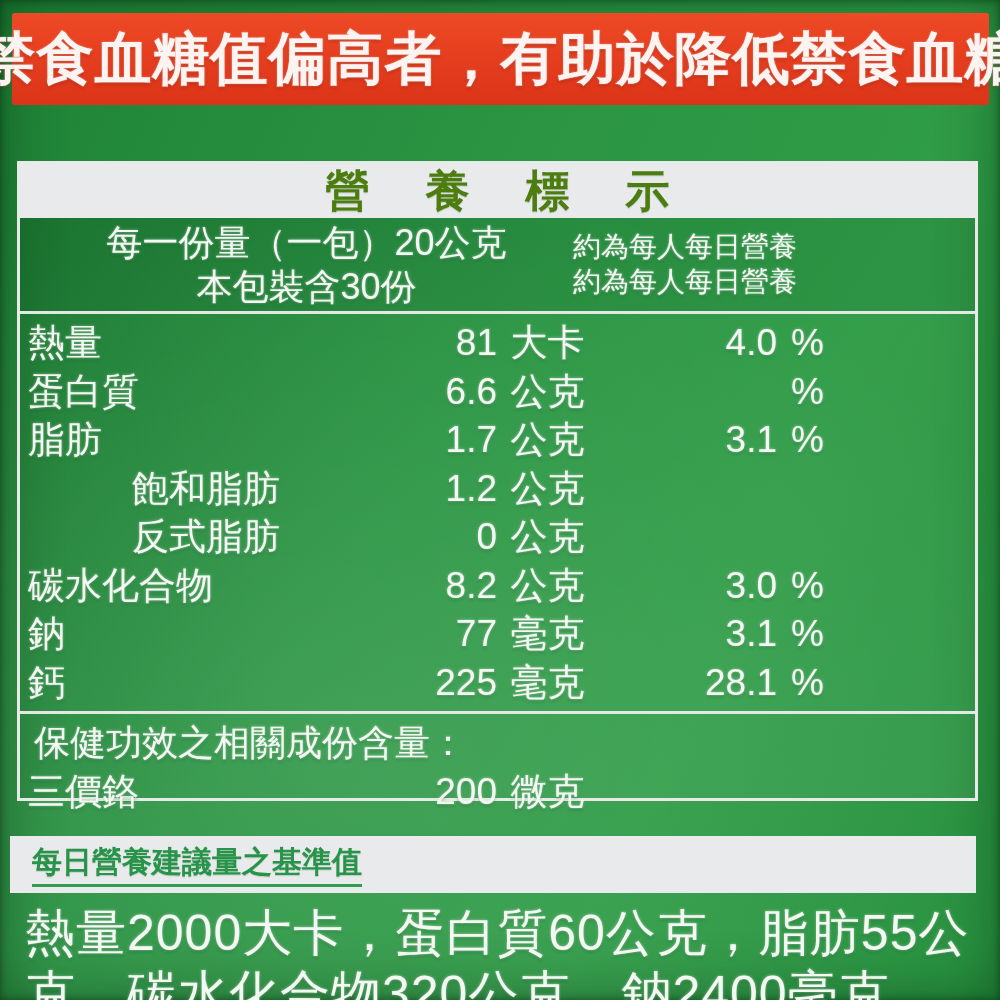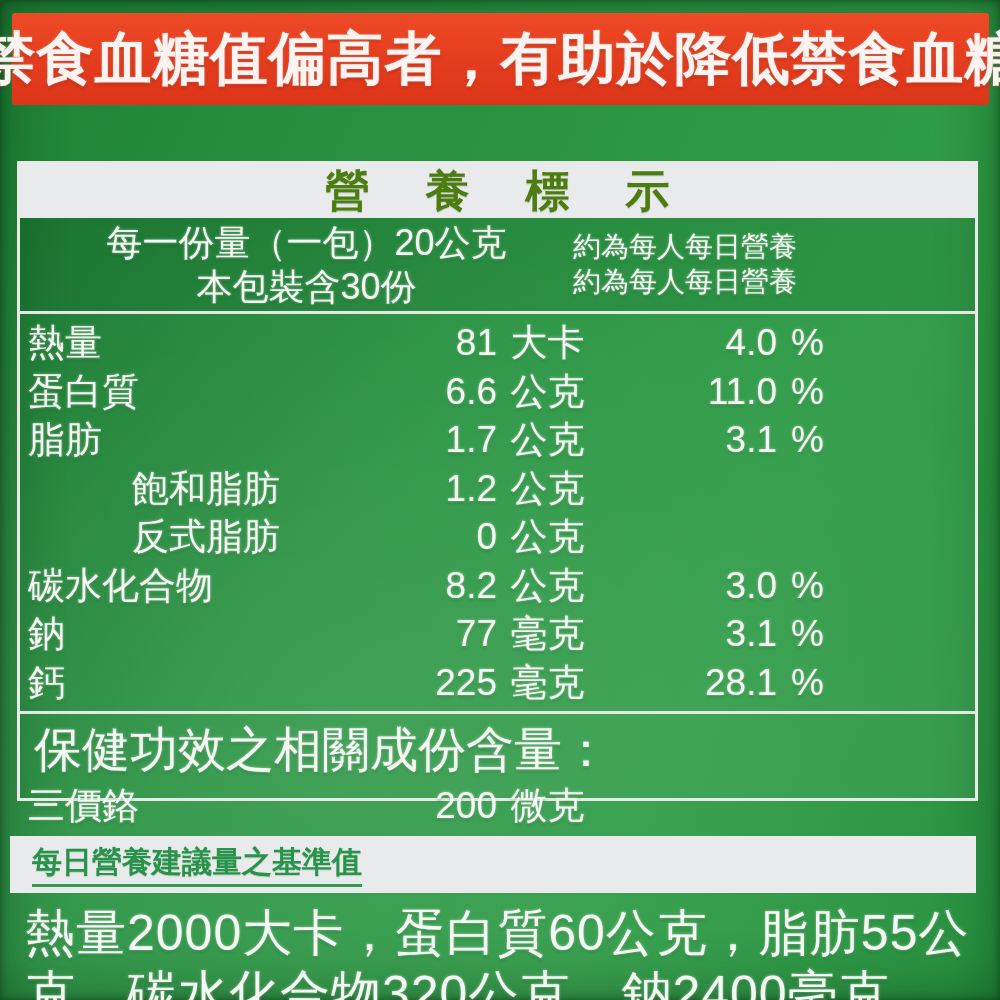--- a/index.html
+++ b/index.html
@@ -60,21 +60,21 @@
   }
   .nrow .rname{grid-column:1;padding-left:8px;white-space:nowrap;}
   .nrow.indent .rname{padding-left:112px;}
   .nrow .rnum{grid-column:2;text-align:right;}
   .nrow .runit{grid-column:3;padding-left:9px;white-space:nowrap;text-align:center;}
   .nrow .rpct{grid-column:4;text-align:right;}
   .nrow .rpsign{grid-column:5;padding-left:14px;}
   .nhealth{
     border-top:3px solid #e3e8e4;margin-top:5px;padding-top:8px;
   }
-  .nhealth .hlabel{font-size:48px;padding-left:14px;line-height:1.15;}
+  .nhealth .hlabel{font-size:36px;padding-left:14px;line-height:1.15;}
   .nhealth .nrow{margin-top:4px;}
   
   .dvband{
     position:absolute;left:10px;top:836px;width:966px;height:57px;
     background:#e9eaec;display:flex;align-items:center;
   }
   .dvband span{
     margin-left:22px;color:#27944a;font-size:30px;font-weight:600;
     border-bottom:3px solid #2f9c50;padding-bottom:1px;white-space:nowrap;
     text-shadow:0 1px 1px rgba(20,90,40,.2);
@@ -117,21 +117,20 @@
       <span class="rnum">81</span>
       <span class="runit">大卡</span>
       <span class="rpct">4.0</span>
       <span class="rpsign">%</span>
     </div>
 
     <div class="nrow wtxt">
       <span class="rname">蛋白質</span>
       <span class="rnum">6.6</span>
       <span class="runit">公克</span>
-      <span class="rpct">11.0</span>
       <span class="rpsign">%</span>
     </div>
 
     <div class="nrow wtxt">
       <span class="rname">脂肪</span>
       <span class="rnum">1.7</span>
       <span class="runit">公克</span>
       <span class="rpct">3.1</span>
       <span class="rpsign">%</span>
     </div>

